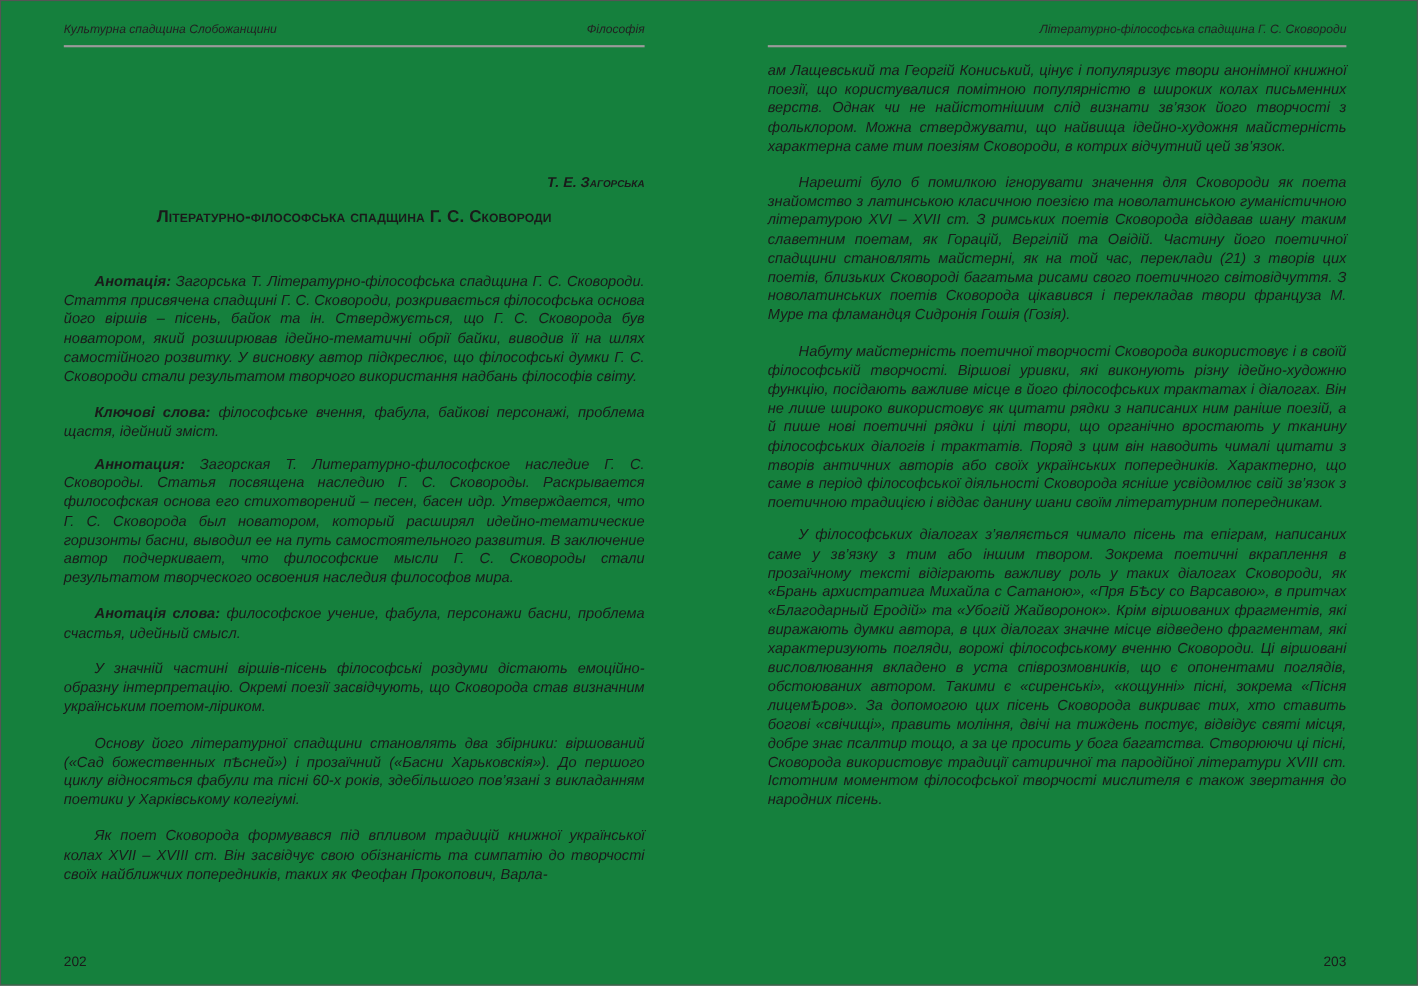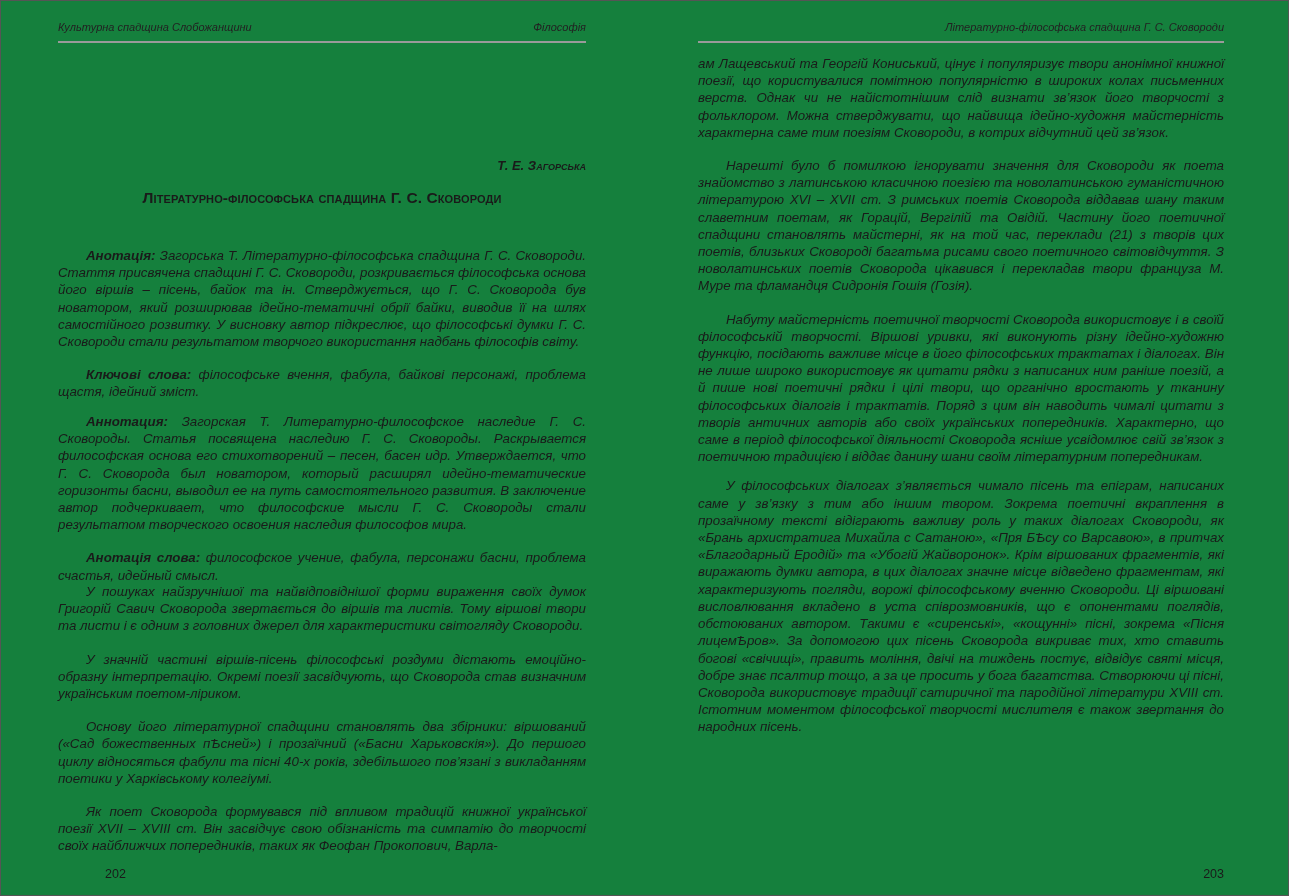--- a/index.html
+++ b/index.html
@@ -28,21 +28,21 @@
     font-size: 15.5px; font-weight: bold; font-variant: small-caps; letter-spacing: 0.1px;
   }
   .text { position: absolute; left: 0; right: 0; font-size: 13.3px; line-height: 17.2px; text-align: justify; }
   .text p { margin: 0; text-indent: 28px; hyphens: auto; font-style: italic; }
   .text p.gap { margin-top: 16px; }
   .text .kw { font-weight: bold; }
   .abstract-ua { top: 246px; }
   .abstract-ru { top: 412px; }
   .body-left { top: 582px; }
   .body-right { top: 54px; }
-  .page-num { position: absolute; top: 866px; font-size: 12.5px; margin-left: 47px; }
+  .page-num { position: absolute; top: 866px; font-size: 12.5px; }
   .page.left .page-num { left: 0; }
   .page.right .page-num { right: 0; }
 </style>
 </head>
 <body>
 
 <div class="spread">
 
   <div class="page left">
     <div class="running-head">
@@ -58,24 +58,23 @@
       <p><span class="kw">Анотація:</span><span> Загорська Т. Літературно-філософська спадщина Г. С. Сковороди. Стаття присвячена спадщині Г. С. Сковороди, розкривається філософська основа його віршів – пісень, байок та ін. Стверджується, що Г. С. Сковорода був новатором, який розширював ідейно-тематичні обрії байки, виводив її на шлях самостійного розвитку. У висновку автор підкреслює, що філософські думки Г. С. Сковороди стали результатом творчого використання надбань філософів світу.</span></p>
       <p class="gap"><span class="kw">Ключові слова:</span><span> філософське вчення, фабула, байкові персонажі, проблема щастя, ідейний зміст.</span></p>
     </div>
 
     <div class="text abstract-ru">
       <p><span class="kw">Аннотация:</span><span> Загорская Т. Литературно-философское наследие Г. С. Сковороды. Статья посвящена наследию Г. С. Сковороды. Раскрывается философская основа его стихотворений – песен, басен идр. Утверждается, что Г. С. Сковорода был новатором, который расширял идейно-тематические горизонты басни, выводил ее на путь самостоятельного развития. В заключение автор подчеркивает, что философские мысли Г. С. Сковороды стали результатом творческого освоения наследия философов мира.</span></p>
       <p class="gap"><span class="kw">Анотація слова:</span><span> философское учение, фабула, персонажи басни, проблема счастья, идейный смысл.</span></p>
     </div>
 
     <div class="text body-left">
-      <p>У пошуках найзручнішої та найвідповіднішої форми вираження своїх думок Григорій Савич Сковорода звертається до віршів та листів. Тому віршові твори та листи і є одним з головних джерел для характеристики світогляду Сковороди.</p>
       <p class="gap">У значній частині віршів-пісень філософські роздуми дістають емоційно-образну інтерпретацію. Окремі поезії засвідчують, що Сковорода став визначним українським поетом-ліриком.</p>
-      <p class="gap">Основу його літературної спадщини становлять два збірники: віршований («Сад божественных пѢсней») і прозаїчний («Басни Харьковскія»). До першого циклу відносяться фабули та пісні 40-х років, здебільшого пов’язані з викладанням поетики у Харківському колегіумі.</p>
-      <p class="gap">Як поет Сковорода формувався під впливом традицій книжної української поезії XVII – XVIII ст. Він засвідчує свою обізнаність та симпатію до творчості своїх найближчих попередників, таких як Феофан Прокопович, Варла-</p>
+      <p class="gap">Основу його літературної спадщини становлять два збірники: віршований («Сад божественных пѢсней») і прозаїчний («Басни Харьковскія»). До першого циклу відносяться фабули та пісні 60-х років, здебільшого пов’язані з викладанням поетики у Харківському колегіумі.</p>
+      <p class="gap">Як поет Сковорода формувався під впливом традицій книжної української колах XVII – XVIII ст. Він засвідчує свою обізнаність та симпатію до творчості своїх найближчих попередників, таких як Феофан Прокопович, Варла-</p>
     </div>
 
     <div class="page-num">202</div>
   </div>
 
   <div class="page right">
     <div class="running-head">
       <span class="r">Літературно-філософська спадщина Г. С. Сковороди</span>
     </div>
     <div class="head-rule"></div>

